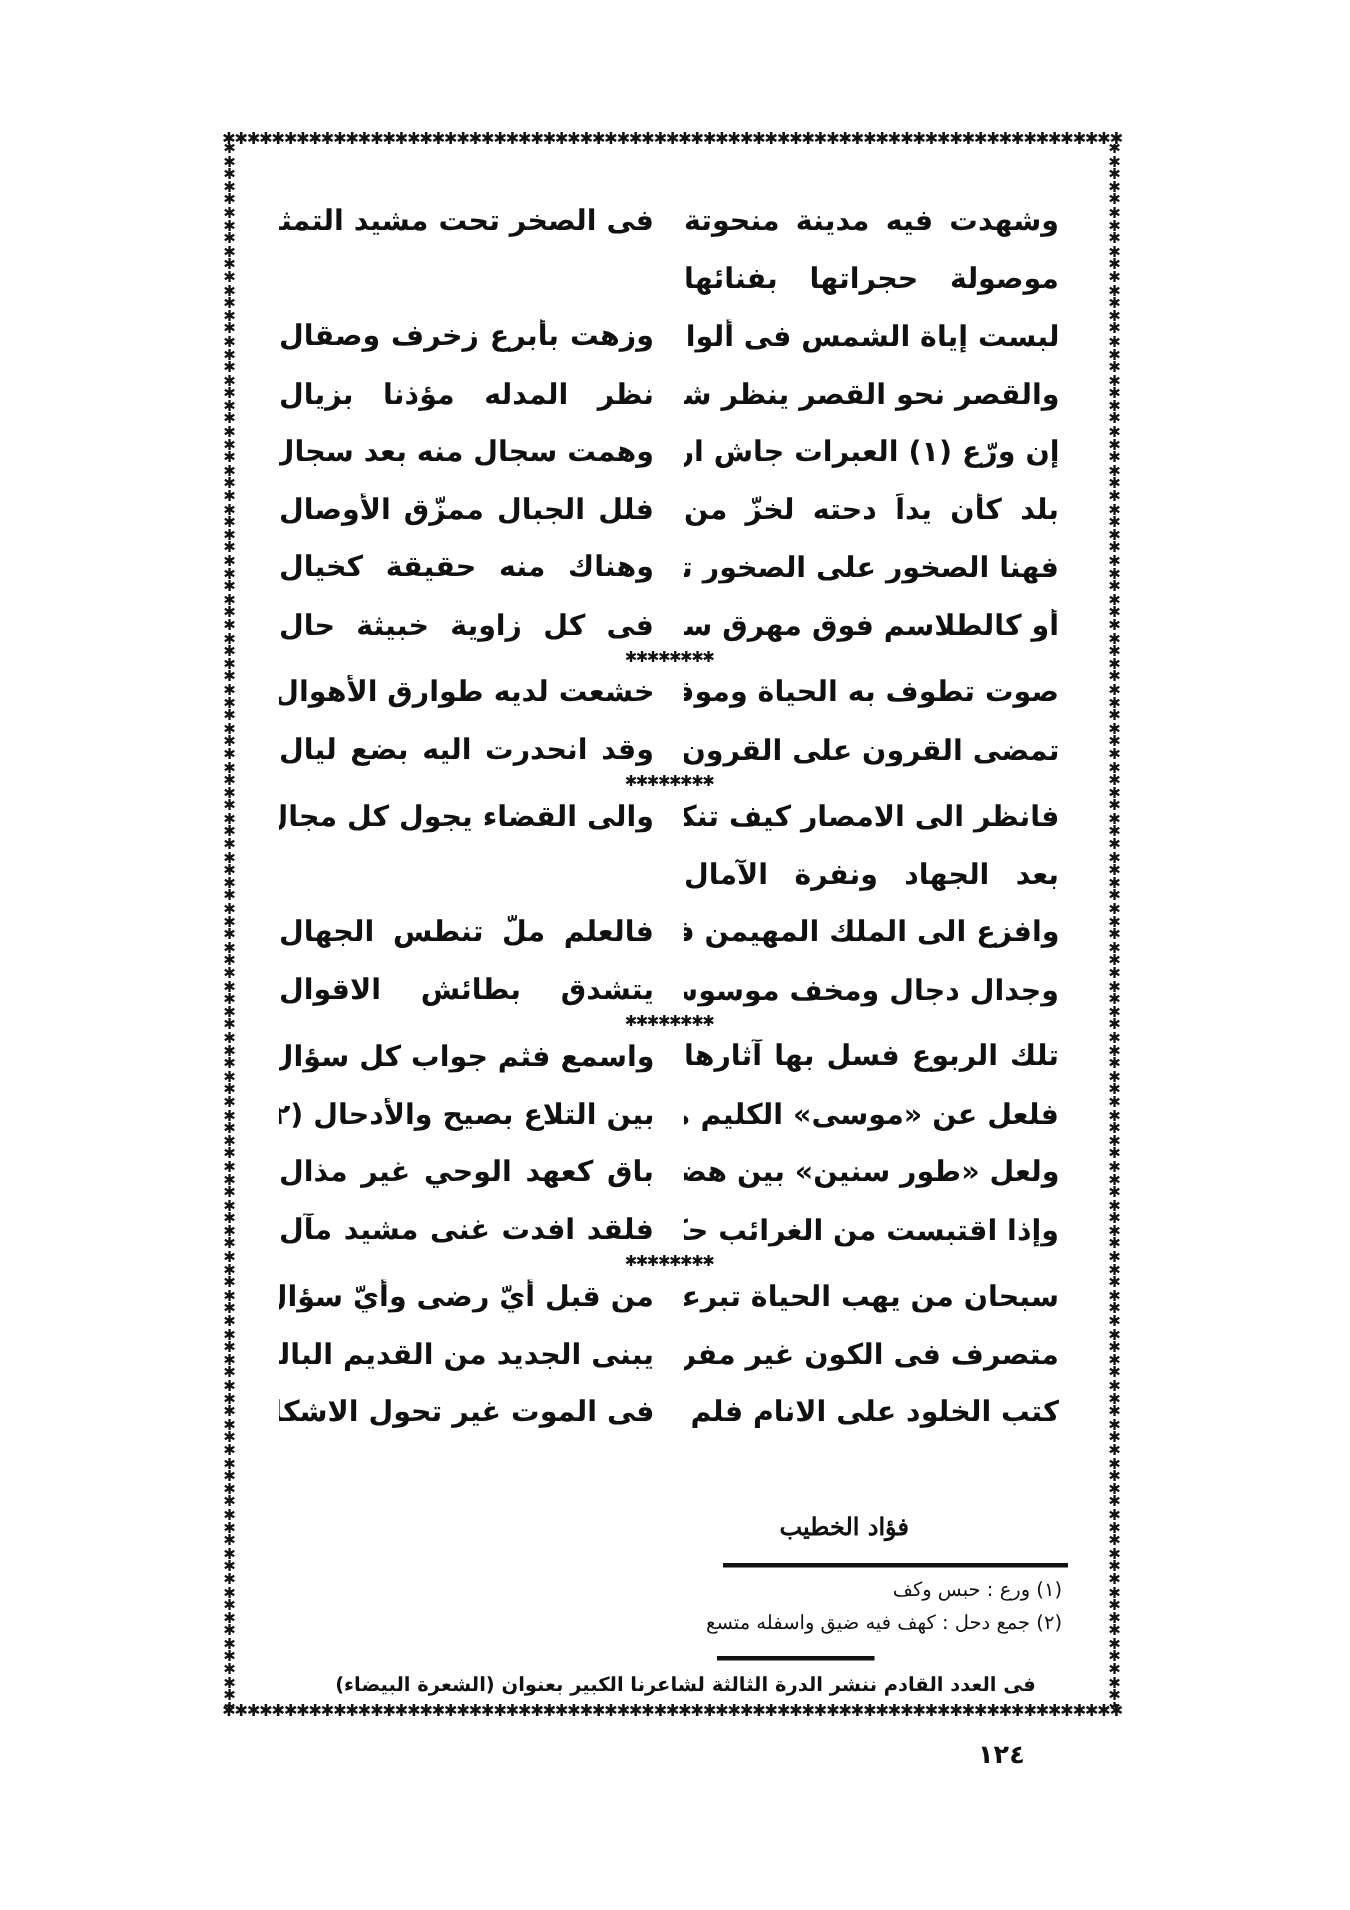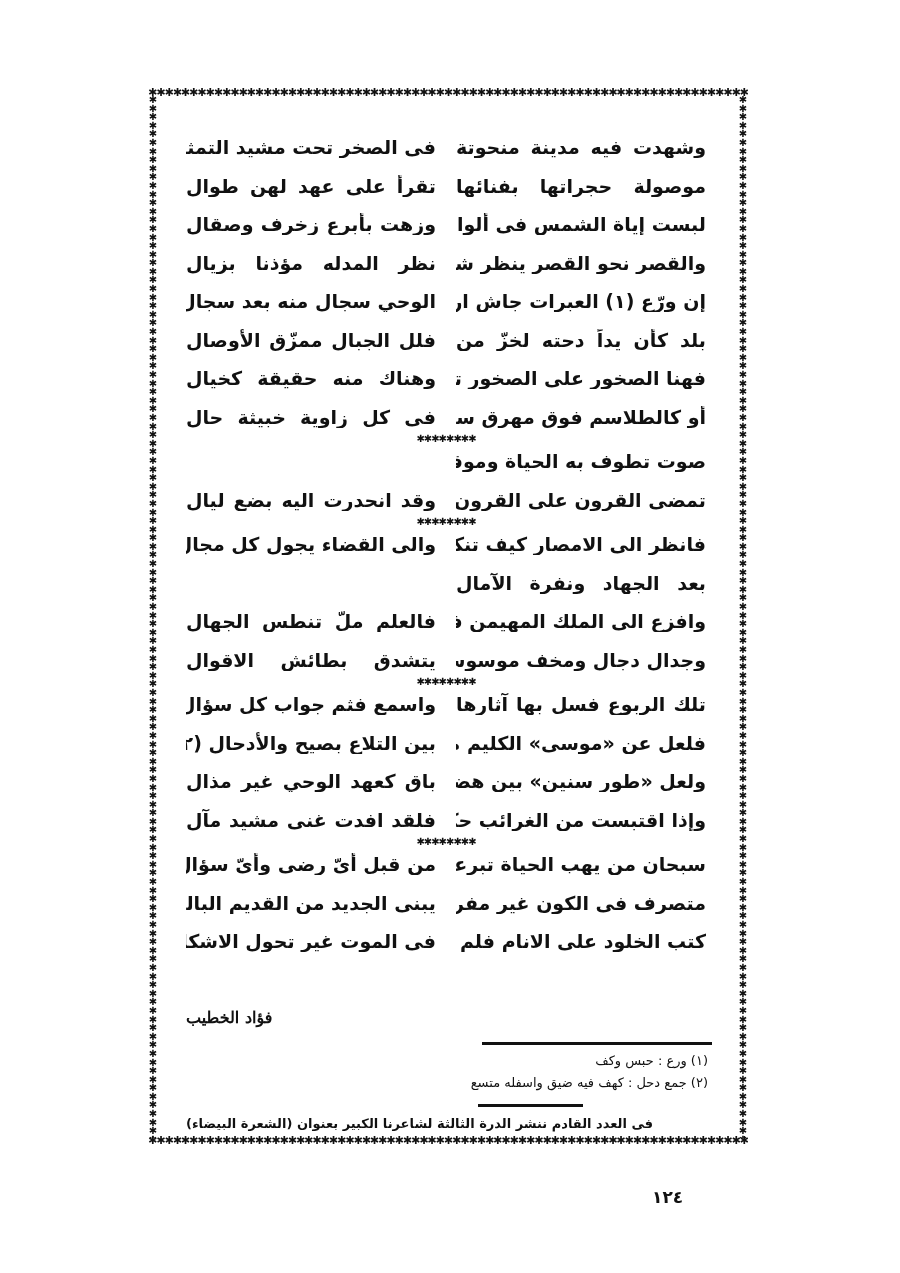--- a/index.html
+++ b/index.html
@@ -33,88 +33,87 @@
       font-family: "DejaVu Sans", sans-serif; font-weight: bold; font-size: 19px;
       white-space: nowrap;
     }
     .hemi { width: 250px; text-align: justify; text-align-last: justify; overflow: hidden; }
     .sep {
       text-align: center; height: 10px; line-height: 10px; font-size: 10px;
       letter-spacing: -1px; font-weight: bold; margin: -2px 0 -2px 0;
     }
     .signature {
       direction: rtl; position: absolute; left: 38px; width: 420px;
-      top: 920px; text-align: left; font-weight: bold; font-size: 16px;
+      top: 920px; text-align: right; font-weight: bold; font-size: 16px;
       font-family: "DejaVu Serif", serif;
     }
     .fn-rule {
       position: absolute; left: 334px; top: 954px; width: 230px; height: 3px; background: #111;
     }
     .footnotes {
       position: absolute; right: 40px; top: 962px; direction: rtl; font-size: 13px;
       font-weight: normal; line-height: 22px; width: 360px;
     }
     .fn-rule2 {
       position: absolute; left: 330px; top: 1016px; width: 105px; height: 3px; background: #111;
     }
     .announce {
       position: absolute; left: 38px; right: 20px; top: 1028px; direction: rtl;
-      font-size: 13px; font-weight: bold; text-align: left; white-space: nowrap;
+      font-size: 13px; font-weight: bold; text-align: center; white-space: nowrap;
     }
     .page-number {
       position: absolute; left: 652px; top: 1160px; font-size: 17px; font-weight: bold;
       direction: rtl;
-      margin-top: 27px;
     }
   </style>
 </head>
 <body>
 
 <div class="frame">
   <div class="border-top" id="bt">✱✱✱✱✱✱✱✱✱✱✱✱✱✱✱✱✱✱✱✱✱✱✱✱✱✱✱✱✱✱✱✱✱✱✱✱✱✱✱✱✱✱✱✱✱✱✱✱✱✱✱✱✱✱✱✱✱✱✱✱✱✱✱✱✱✱✱✱✱✱✱✱✱✱✱✱✱✱✱✱</div>
   <div class="border-bottom" id="bb">✱✱✱✱✱✱✱✱✱✱✱✱✱✱✱✱✱✱✱✱✱✱✱✱✱✱✱✱✱✱✱✱✱✱✱✱✱✱✱✱✱✱✱✱✱✱✱✱✱✱✱✱✱✱✱✱✱✱✱✱✱✱✱✱✱✱✱✱✱✱✱✱✱✱✱✱✱✱✱✱</div>
   <div class="border-left" id="bl">✱✱✱✱✱✱✱✱✱✱✱✱✱✱✱✱✱✱✱✱✱✱✱✱✱✱✱✱✱✱✱✱✱✱✱✱✱✱✱✱✱✱✱✱✱✱✱✱✱✱✱✱✱✱✱✱✱✱✱✱✱✱✱✱✱✱✱✱✱✱✱✱✱✱✱✱✱✱✱✱✱✱✱✱✱✱✱✱✱✱✱✱✱✱✱✱✱✱✱✱✱✱✱✱✱✱✱✱✱✱✱✱✱✱✱✱✱✱✱✱✱✱✱✱✱✱✱✱✱✱</div>
   <div class="border-right" id="br">✱✱✱✱✱✱✱✱✱✱✱✱✱✱✱✱✱✱✱✱✱✱✱✱✱✱✱✱✱✱✱✱✱✱✱✱✱✱✱✱✱✱✱✱✱✱✱✱✱✱✱✱✱✱✱✱✱✱✱✱✱✱✱✱✱✱✱✱✱✱✱✱✱✱✱✱✱✱✱✱✱✱✱✱✱✱✱✱✱✱✱✱✱✱✱✱✱✱✱✱✱✱✱✱✱✱✱✱✱✱✱✱✱✱✱✱✱✱✱✱✱✱✱✱✱✱✱✱✱✱</div>
 
   <div class="poem" id="poem">
       <div class="verse">
         <span class="hemi">وشهدت فيه مدينة منحوتة</span>
         <span class="hemi">فى الصخر تحت مشيد التمثال</span>
       </div>
       <div class="verse">
         <span class="hemi">موصولة حجراتها بفنائها</span>
-        <span class="hemi">تقرأ على عهد لهن طوال</span>
       </div>
       <div class="verse">
         <span class="hemi">لبست إياة الشمس فى ألوانها</span>
         <span class="hemi">وزهت بأبرع زخرف وصقال</span>
       </div>
       <div class="verse">
         <span class="hemi">والقصر نحو القصر ينظر شاخصا</span>
         <span class="hemi">نظر المدله مؤذنا بزيال</span>
       </div>
       <div class="verse">
         <span class="hemi">إن ورّع (١) العبرات جاش ارتيها</span>
-        <span class="hemi">الوحي سجال منه بعد سجال</span>
+        <span class="hemi">وهمت سجال منه بعد سجال</span>
       </div>
       <div class="verse">
         <span class="hemi">بلد كأن يداً دحته لخزّ من</span>
         <span class="hemi">فلل الجبال ممزّق الأوصال</span>
       </div>
       <div class="verse">
         <span class="hemi">فهنا الصخور على الصخور تحطمت</span>
         <span class="hemi">وهناك منه حقيقة كخيال</span>
       </div>
       <div class="verse">
         <span class="hemi">أو كالطلاسم فوق مهرق ساحر</span>
         <span class="hemi">فى كل زاوية خبيثة حال</span>
       </div>
       <div class="sep">✱✱✱✱✱✱✱✱</div>
       <div class="verse">
         <span class="hemi">صوت تطوف به الحياة وموقف</span>
+        <span class="hemi">خشعت لديه طوارق الأهوال</span>
       </div>
       <div class="verse">
         <span class="hemi">تمضى القرون على القرون كأنها</span>
         <span class="hemi">وقد انحدرت اليه بضع ليال</span>
       </div>
       <div class="sep">✱✱✱✱✱✱✱✱</div>
       <div class="verse">
         <span class="hemi">فانظر الى الامصار كيف تنكرت</span>
         <span class="hemi">والى القضاء يجول كل مجال</span>
       </div>

